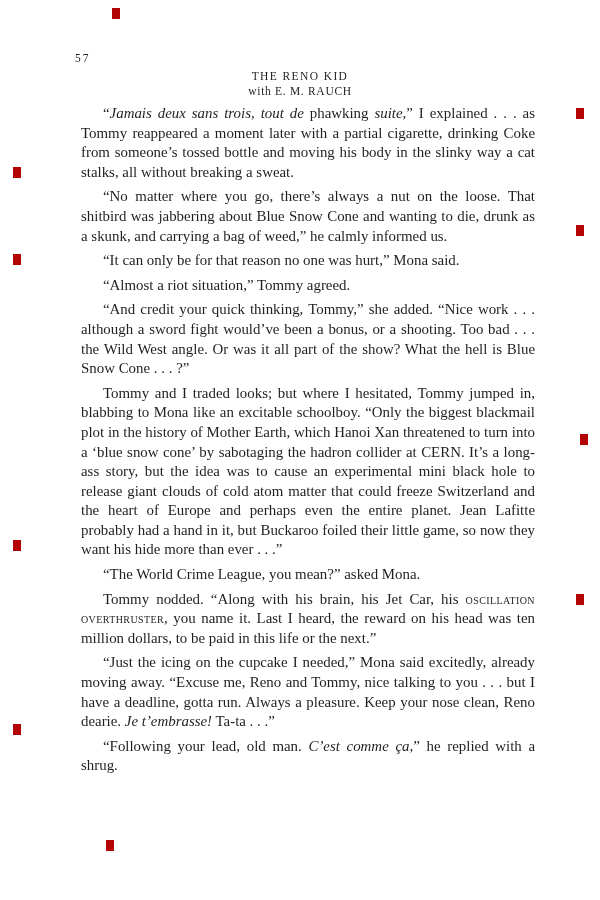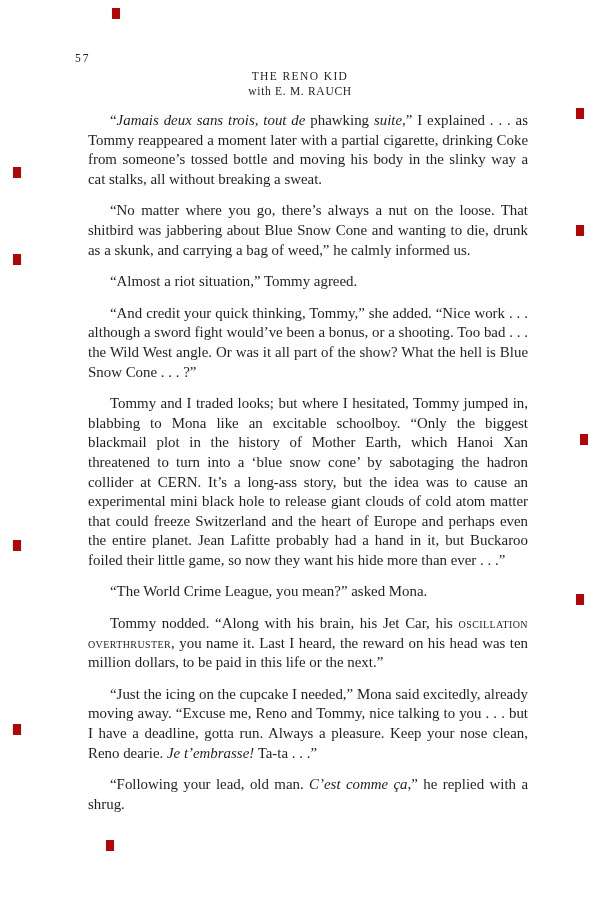--- a/index.html
+++ b/index.html
@@ -40,21 +40,21 @@
     position: absolute;
     left: 76px;
     top: 99px;
     width: 464px;
     font-size: 14.9px;
     line-height: 19.6px;
     text-align: justify;
     text-justify: inter-word;
   }
   .para {
-    margin: 12px;
+    margin: 5px;
     text-indent: 22px;
   }
   .it { font-style: italic; }
   .sc { font-variant: small-caps; letter-spacing: 0.4px; }
   .mark {
     position: absolute;
     width: 8px;
     height: 11px;
   }
 </style>
@@ -63,20 +63,21 @@
 
 <div class="page" style="background: rgb(255, 255, 255); color: rgb(31, 31, 31);">
   <div class="running-head">
     <div class="title">THE RENO KID</div>
     <div class="subtitle">with E. M. RAUCH</div>
   </div>
   <div class="folio">57</div>
   <div class="body-text">
       <p class="para"><span>“</span><span class="it">Jamais deux sans trois, tout de</span><span> phawking </span><span class="it">suite</span><span>,” I explained .&nbsp;.&nbsp;. as Tommy reappeared a moment later with a partial cigarette, drinking Coke from someone’s tossed bottle and moving his body in the slinky way a cat stalks, all without breaking a sweat.</span></p>
       <p class="para"><span>“No matter where you go, there’s always a nut on the loose. That shitbird was jabbering about Blue Snow Cone and wanting to die, drunk as a skunk, and carrying a bag of weed,” he calmly informed us.</span></p>
+      <p class="para"><span>“It can only be for that reason no one was hurt,” Mona said.</span></p>
       <p class="para"><span>“Almost a riot situation,” Tommy agreed.</span></p>
       <p class="para"><span>“And credit your quick thinking, Tommy,” she added. “Nice work .&nbsp;.&nbsp;. although a sword fight would’ve been a bonus, or a shooting. Too bad .&nbsp;.&nbsp;. the Wild West angle. Or was it all part of the show? What the hell is Blue Snow Cone .&nbsp;.&nbsp;.&nbsp;?”</span></p>
       <p class="para"><span>Tommy and I traded looks; but where I hesitated, Tommy jumped in, blabbing to Mona like an excitable schoolboy. “Only the biggest blackmail plot in the history of Mother Earth, which Hanoi Xan threatened to turn into a ‘blue snow cone’ by sabotaging the hadron collider at CERN. It’s a long-ass story, but the idea was to cause an experimental mini black hole to release giant clouds of cold atom matter that could freeze Switzerland and the heart of Europe and perhaps even the entire planet. Jean Lafitte probably had a hand in it, but Buckaroo foiled their little game, so now they want his hide more than ever .&nbsp;.&nbsp;.”</span></p>
       <p class="para"><span>“The World Crime League, you mean?” asked Mona.</span></p>
       <p class="para"><span>Tommy nodded. “Along with his brain, his Jet Car, his </span><span class="sc">oscillation overthruster</span><span>, you name it. Last I heard, the reward on his head was ten million dollars, to be paid in this life or the next.”</span></p>
       <p class="para"><span>“Just the icing on the cupcake I needed,” Mona said excitedly, already moving away. “Excuse me, Reno and Tommy, nice talking to you .&nbsp;.&nbsp;. but I have a deadline, gotta run. Always a pleasure. Keep your nose clean, Reno dearie. </span><span class="it">Je t’embrasse!</span><span> Ta-ta .&nbsp;.&nbsp;.”</span></p>
       <p class="para"><span>“Following your lead, old man. </span><span class="it">C’est comme ça</span><span>,” he replied with a shrug.</span></p>
     </div>
 <div class="mark" style="left: 112px; top: 8px; background: rgb(179, 5, 5);"></div>
     <div class="mark" style="left: 576px; top: 108px; background: rgb(179, 5, 5);"></div>

